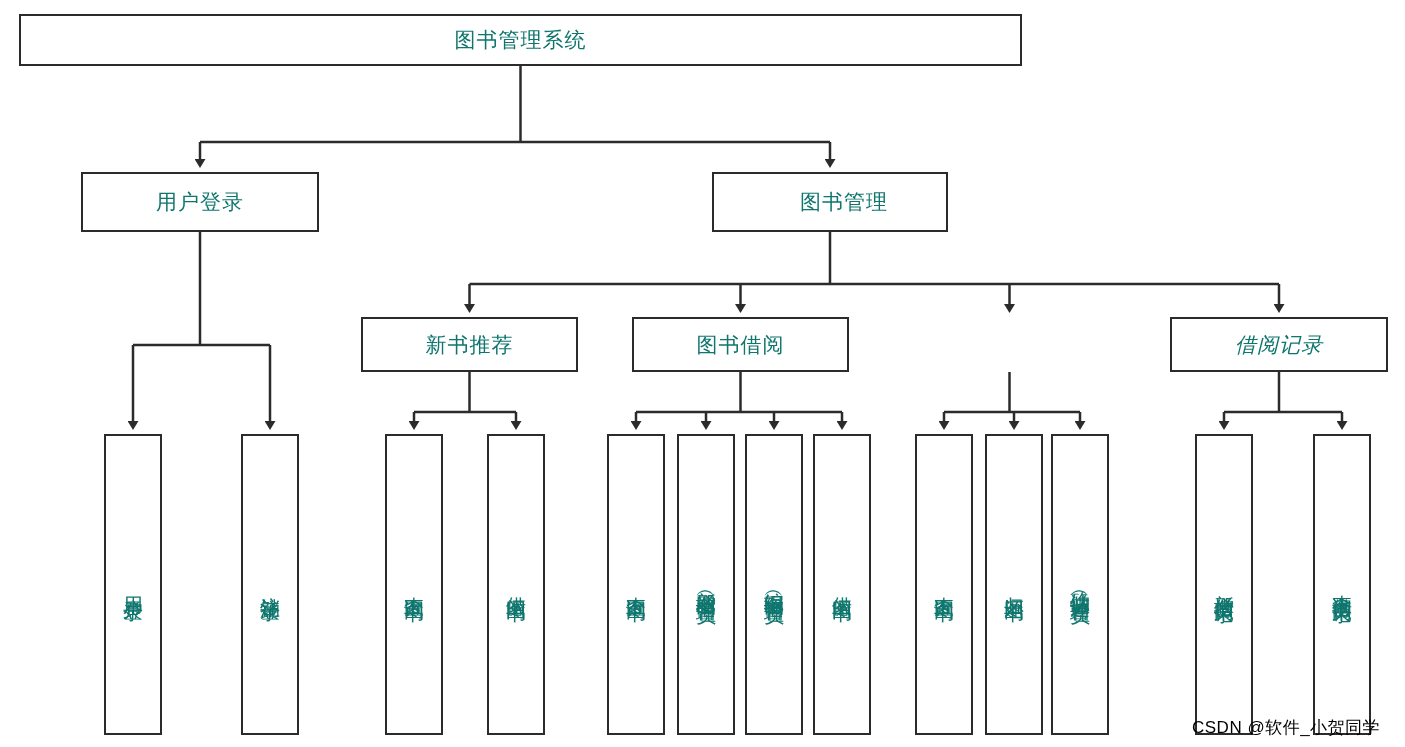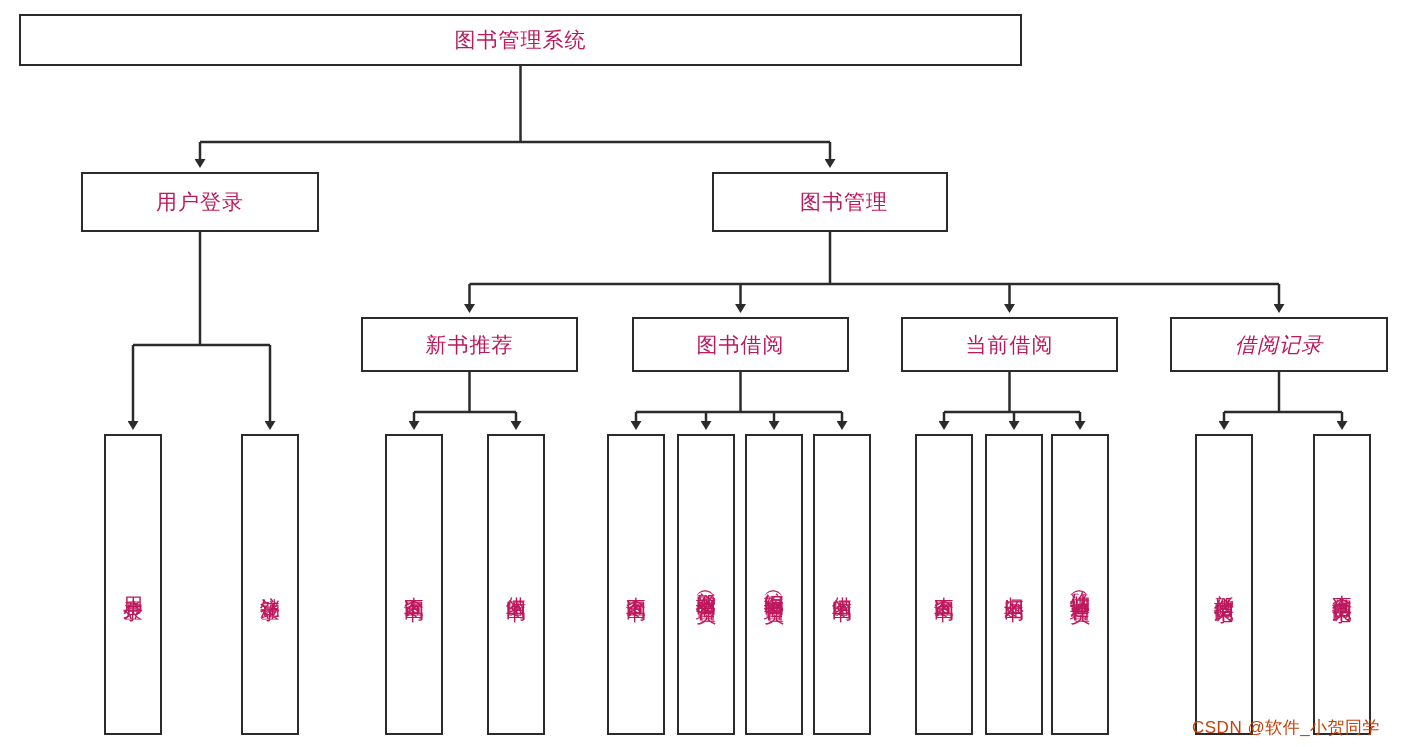--- a/index.html
+++ b/index.html
@@ -25,21 +25,21 @@
     height: 747px;
   }
   .node {
     position: absolute;
     box-sizing: border-box;
     background: #ffffff;
     border: 2px solid #2b2b2b;
     display: flex;
     align-items: center;
     justify-content: center;
-    color: #be185d;
+    color: #0f766e;
     z-index: 2;
   }
   .node.h {
     font-size: 21px;
     letter-spacing: 1px;
     line-height: 1.2;
   }
   .node.v {
     font-size: 20px;
     letter-spacing: 2px;
@@ -48,21 +48,21 @@
   .node.v .vtext {
     writing-mode: vertical-rl;
     text-orientation: upright;
     white-space: nowrap;
     display: block;
     text-align: center;
   }
   .watermark {
     position: absolute;
     font-size: 17px;
-    color: #c2410c;
+    color: #000000;
     white-space: nowrap;
     z-index: 3;
     letter-spacing: 0.5px;
   }
 </style>
 </head>
 <body>
 
 <div id="canvas">
 
@@ -119,23 +119,20 @@
   <div class="node h" id="n-book-management" style="left: 712px; top: 172px; width: 236px; height: 60px; padding-left: 28px;">
     <span>图书管理</span>
   </div>
 
   <div class="node h" id="n-book-borrow" style="left: 632px; top: 317px; width: 217px; height: 55px;">
     <span>图书借阅</span>
   </div>
   <div class="node h" id="n-new-book-recommend" style="left: 361px; top: 317px; width: 217px; height: 55px;">
     <span>新书推荐</span>
   </div>
-  <div class="node h" id="n-current-borrow" style="left: 901px; top: 317px; width: 217px; height: 55px;">
-    <span>当前借阅</span>
-  </div>
   <div class="node h" id="n-borrow-record" style="left: 1170px; top: 317px; width: 218px; height: 55px; font-style: italic;">
     <span>借阅记录</span>
   </div>
 
   <div class="node v" id="n-leaf-user-login" style="left: 104px; top: 434px; width: 58px; height: 301px;">
     <span class="vtext">用户登录</span>
   </div>
   <div class="node v" id="n-leaf-user-logout" style="left: 241px; top: 434px; width: 58px; height: 301px;">
     <span class="vtext">注销登录</span>
   </div>

